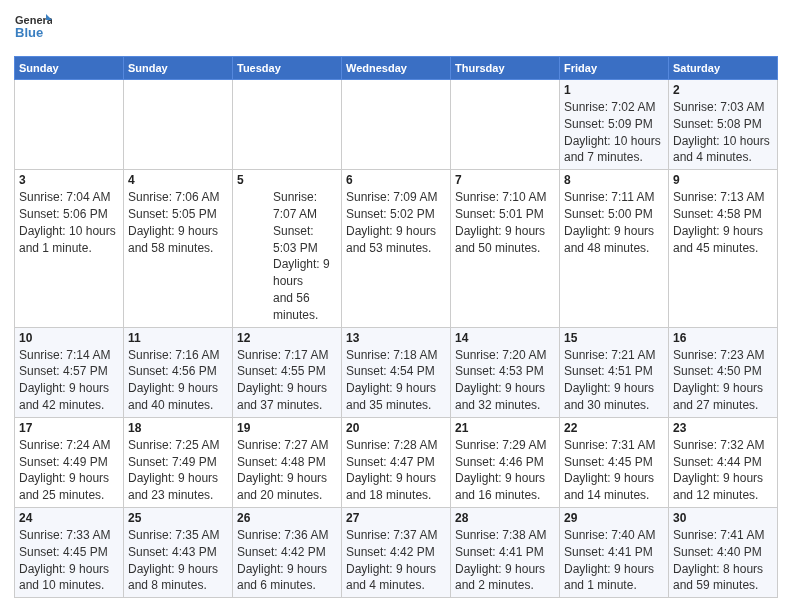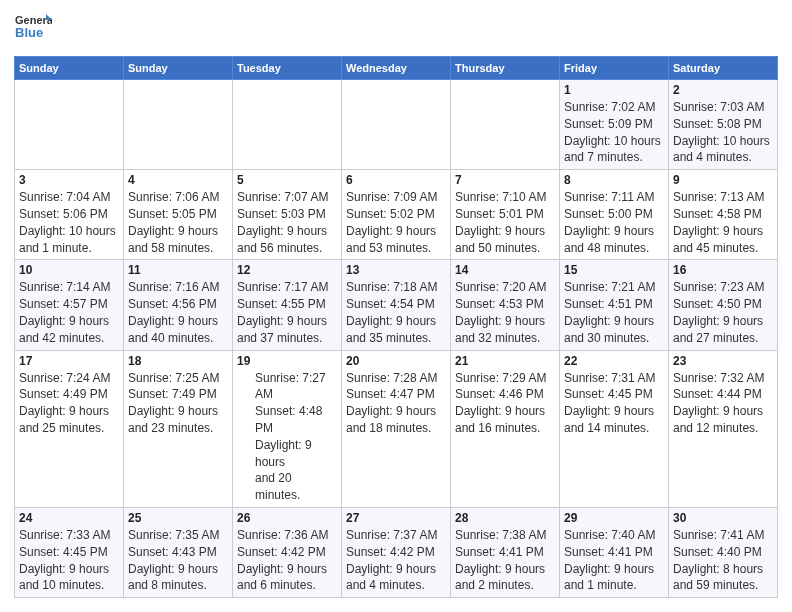--- a/index.html
+++ b/index.html
@@ -146,21 +146,21 @@
           </td>
           <td>
             <span class="day-number">4</span>
             <div class="day-info" style="white-space: pre-line;">Sunrise: 7:06 AM
 Sunset: 5:05 PM
 Daylight: 9 hours
 and 58 minutes.</div>
           </td>
           <td>
             <span class="day-number">5</span>
-            <div class="day-info" style="white-space: pre-line;">Sunrise: 7:07 AM
+            <div class="day-info" style="white-space: pre-line; margin-left: 36px;">Sunrise: 7:07 AM
 Sunset: 5:03 PM
 Daylight: 9 hours
 and 56 minutes.</div>
           </td>
           <td>
             <span class="day-number">6</span>
             <div class="day-info" style="white-space: pre-line;">Sunrise: 7:09 AM
 Sunset: 5:02 PM
 Daylight: 9 hours
 and 53 minutes.</div>
@@ -248,21 +248,21 @@
           </td>
           <td>
             <span class="day-number">18</span>
             <div class="day-info" style="white-space: pre-line;">Sunrise: 7:25 AM
 Sunset: 7:49 PM
 Daylight: 9 hours
 and 23 minutes.</div>
           </td>
           <td>
             <span class="day-number">19</span>
-            <div class="day-info" style="white-space: pre-line; margin-left: 18px;">Sunrise: 7:27 AM
+            <div class="day-info" style="white-space: pre-line;">Sunrise: 7:27 AM
 Sunset: 4:48 PM
 Daylight: 9 hours
 and 20 minutes.</div>
           </td>
           <td>
             <span class="day-number">20</span>
             <div class="day-info" style="white-space: pre-line;">Sunrise: 7:28 AM
 Sunset: 4:47 PM
 Daylight: 9 hours
 and 18 minutes.</div>

